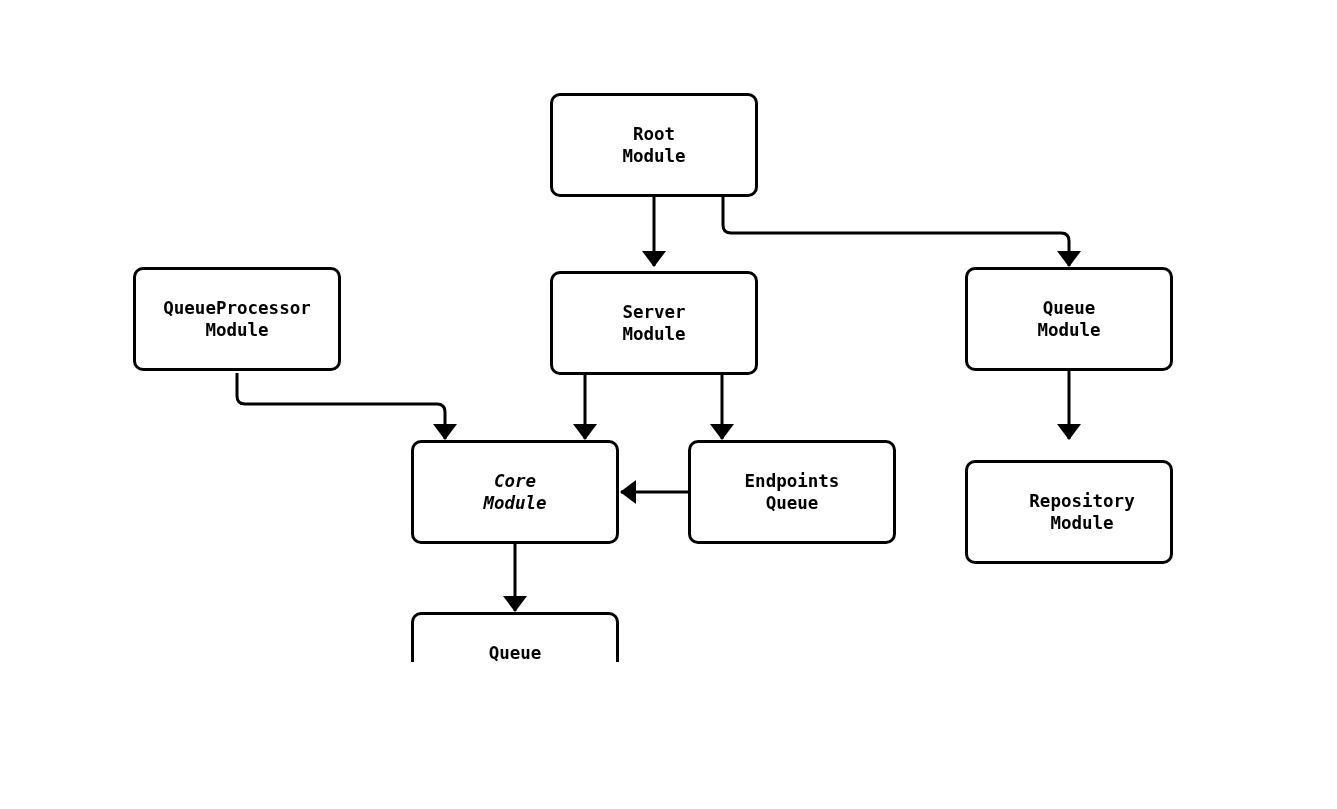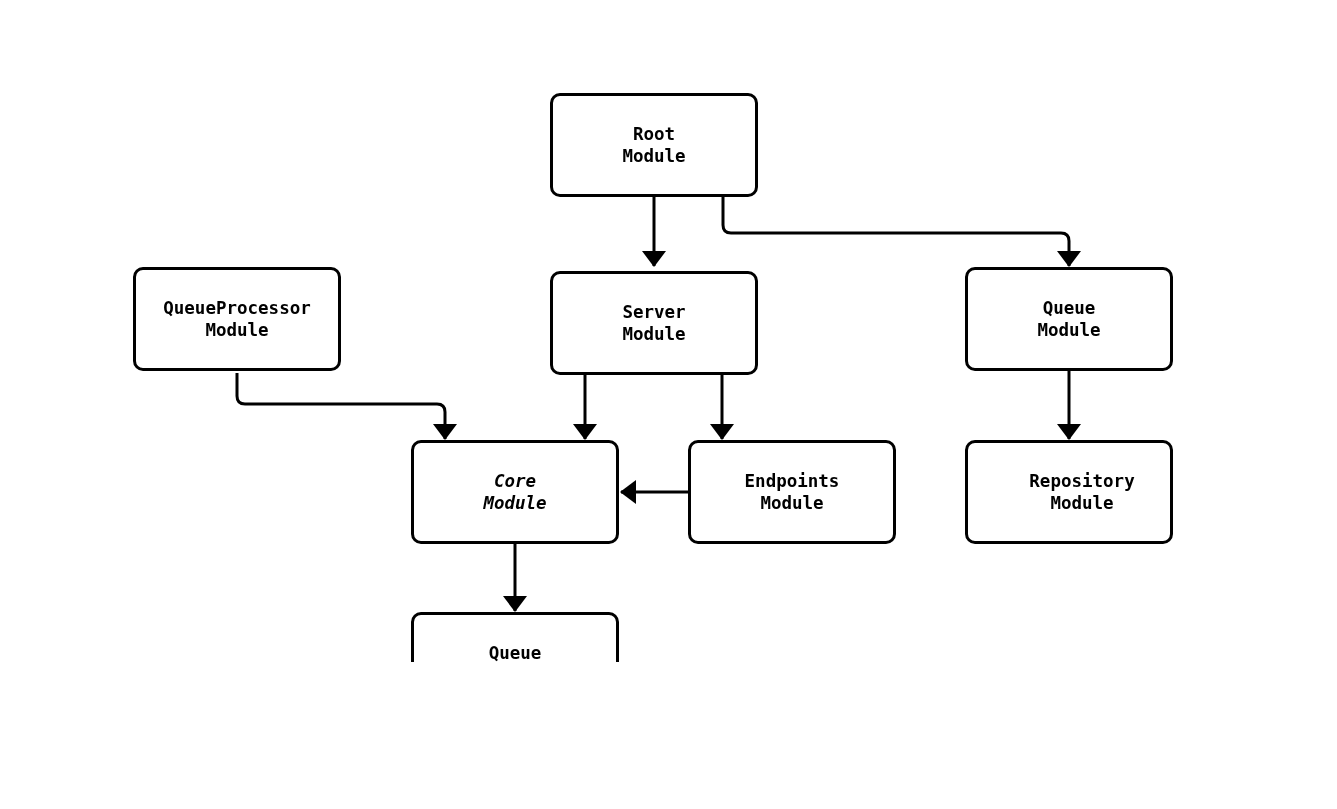--- a/index.html
+++ b/index.html
@@ -97,24 +97,24 @@
 Module</span>
   </div>
 
   <div class="node" style="left:411px; top:440px;font-style:italic;">
     <span class="node-label">Core
 Module</span>
   </div>
 
   <div class="node" style="left:688px; top:440px;">
     <span class="node-label">Endpoints
-Module</span>
+Queue</span>
   </div>
 
-  <div class="node" style="left:965px; top:440px;padding-left:26px;">
+  <div class="node" style="left:965px; top:460px;padding-left:26px;">
     <span class="node-label">Repository
 Module</span>
   </div>
 
   <div class="node" style="left:411px; top:612px;">
     <span class="node-label">Queue
 Module</span>
   </div>
 
 </div>

